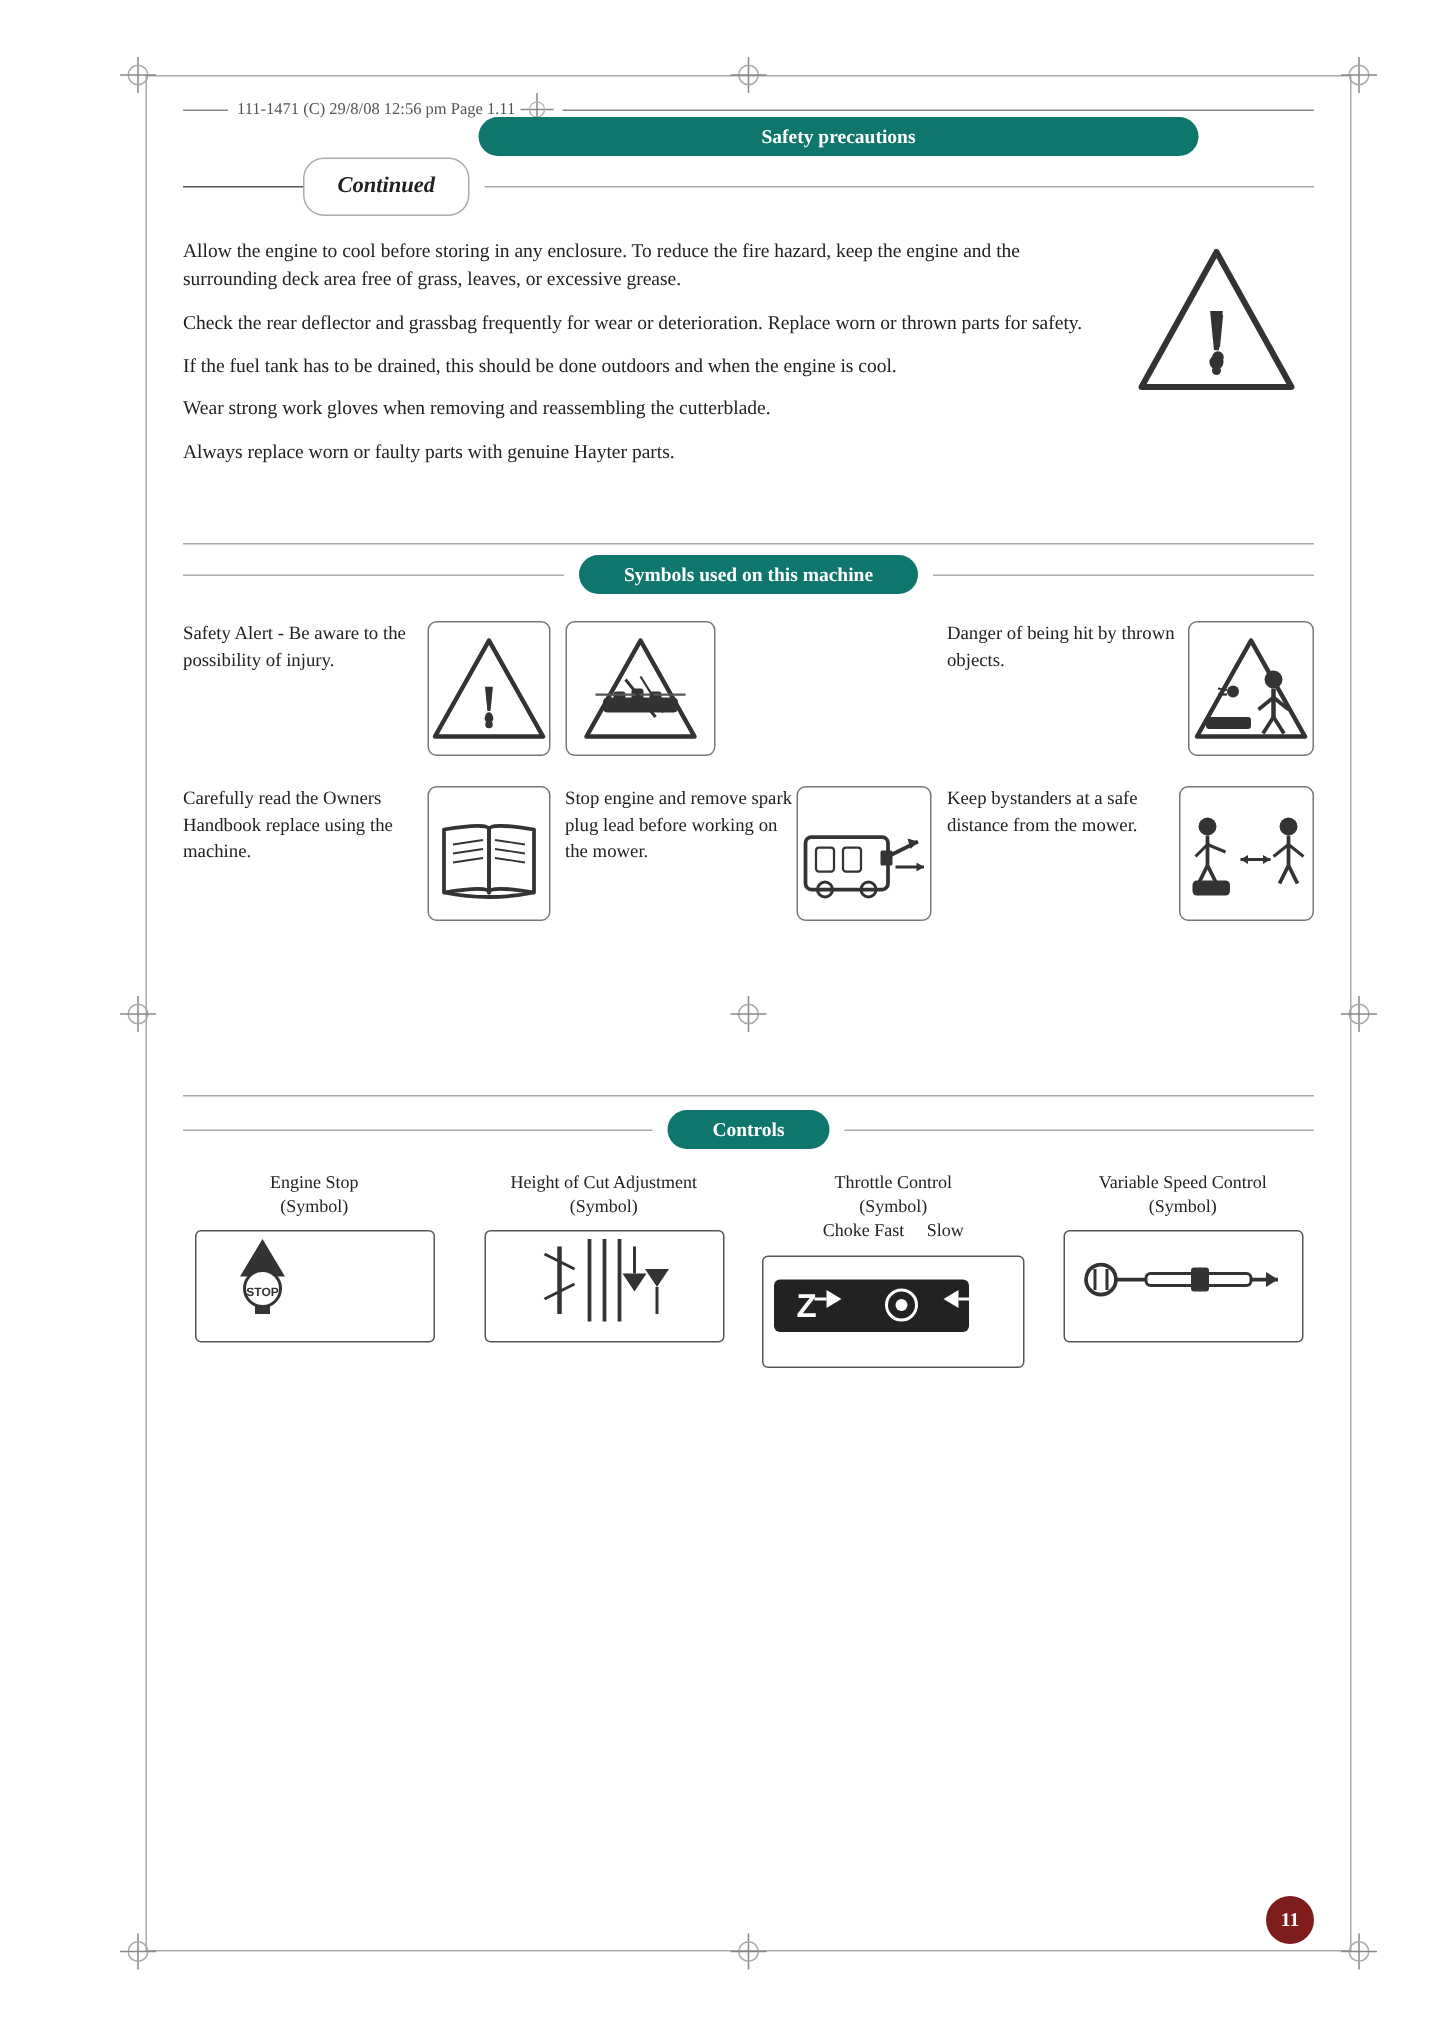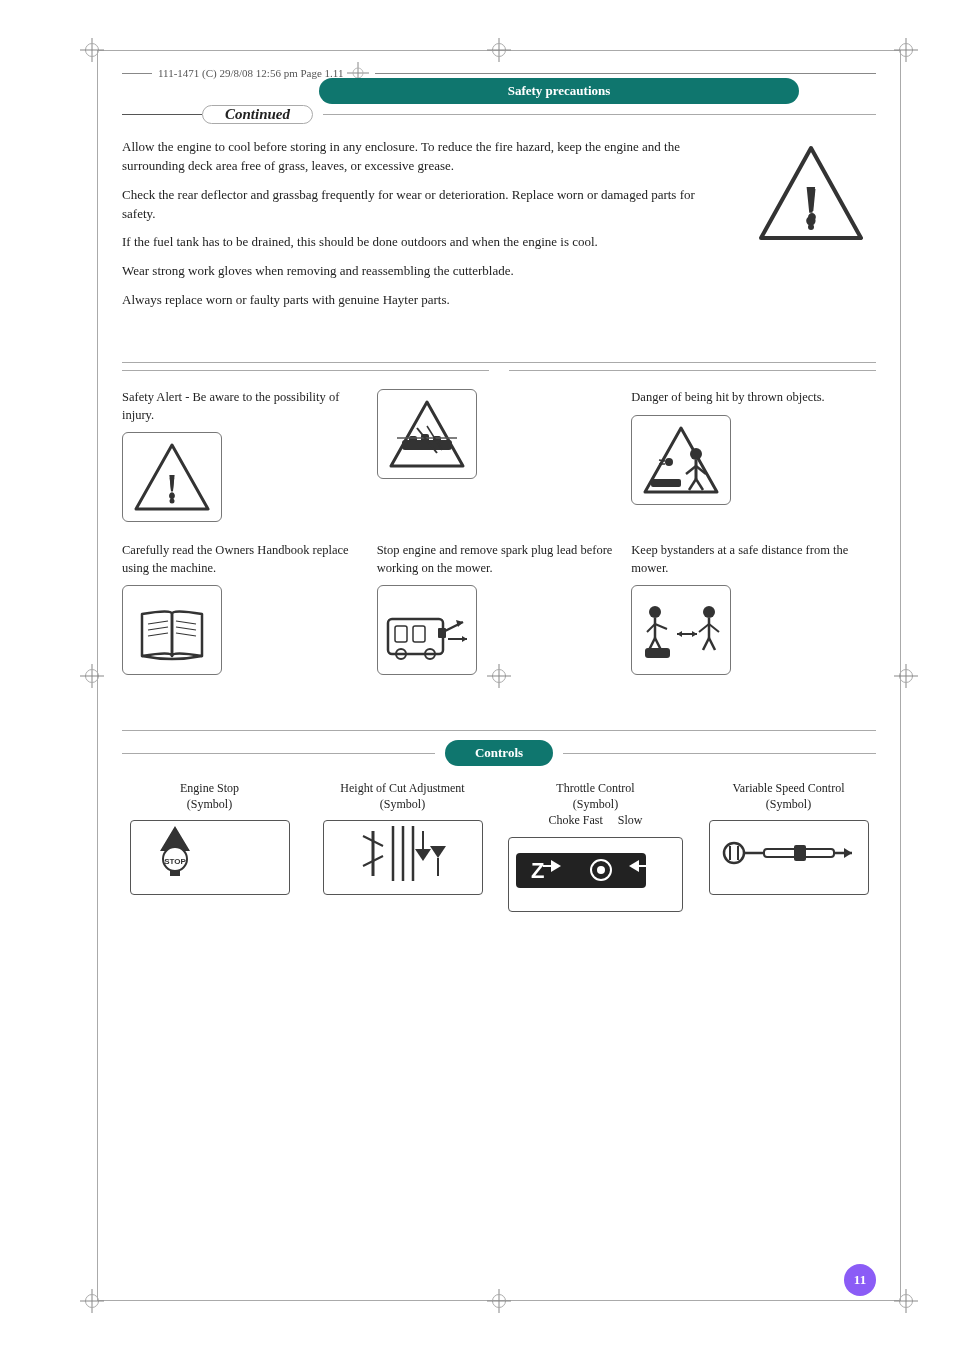--- a/index.html
+++ b/index.html
@@ -78,21 +78,21 @@
 
     .continued-line {
       flex: 0 0 80px;
       height: 1px;
       background: #555;
     }
 
     .continued-box {
       border: 1px solid #aaa;
       border-radius: 14px;
-      padding: 0 22px;
+      padding: 10px 22px;
       font-size: 15px;
       font-weight: bold;
       font-style: italic;
       background: #fff;
       color: #222;
     }
 
     .continued-rest-line {
       flex: 1;
       height: 1px;
@@ -169,21 +169,21 @@
 
     
     .symbol-grid {
       display: grid;
       grid-template-columns: 1fr 1fr 1fr;
       gap: 20px 10px;
     }
 
     .symbol-item {
       display: flex;
-      flex-direction: column;
+      flex-direction: row;
       align-items: flex-start;
     }
 
     .symbol-item p {
       font-size: 12.5px;
       line-height: 1.4;
       margin-bottom: 8px;
     }
 
     .symbol-icon-box {
@@ -253,21 +253,21 @@
       justify-content: center;
       background: #fff;
       overflow: hidden;
     }
 
     
     .page-num-bubble {
       position: absolute;
       bottom: 55px;
       right: 80px;
-      background: #8b5cf6;
+      background: #7f1d1d;
       border-radius: 50%;
       width: 32px;
       height: 32px;
       display: flex;
       align-items: center;
       justify-content: center;
       color: #fff;
       font-size: 13px;
       font-weight: bold;
     }
@@ -397,21 +397,21 @@
   <div class="continued-section">
     <div class="continued-banner-row">
       <div class="continued-line"></div>
       <div class="continued-box">Continued</div>
       <div class="continued-rest-line"></div>
     </div>
 
     <div class="continued-content">
       <div class="continued-text-col">
         <p>Allow the engine to cool before storing in any enclosure. To reduce the fire hazard, keep the engine and the surrounding deck area free of grass, leaves, or excessive grease.</p>
-        <p>Check the rear deflector and grassbag frequently for wear or deterioration. Replace worn or damaged parts for safety.</p>
+        <p>Check the rear deflector and grassbag frequently for wear or deterioration. Replace worn or thrown parts for safety.</p>
         <p>If the fuel tank has to be drained, this should be done outdoors and when the engine is cool.</p>
         <p>Wear strong work gloves when removing and reassembling the cutterblade.</p>
         <p>Always replace worn or faulty parts with genuine Hayter parts.</p>
       </div>
       <div class="continued-icon-col">
 
         <svg class="warning-triangle" viewBox="0 0 110 100" width="110" height="100">
           <polygon points="55,5 105,95 5,95" fill="none" stroke="#333" stroke-width="4" stroke-linejoin="round"></polygon>
           <text x="55" y="82" text-anchor="middle" font-size="58" font-weight="bold" fill="#333">!</text>
           <circle cx="55" cy="84" r="3" fill="#333"></circle>
@@ -419,20 +419,23 @@
         </svg>
       </div>
     </div>
   </div>
 
   <div class="section-divider" style="top:362px;"></div>
 
   <div class="symbols-section">
     <div class="symbols-banner-row">
       <div class="symbols-line-left"></div>
+      <div class="section-banner">
+        <span>Symbols used on this machine</span>
+      </div>
       <div class="symbols-line-right"></div>
     </div>
 
     <div class="symbol-grid">
 
       <div class="symbol-item">
         <p>Safety Alert - Be aware to the possibility of injury.</p>
         <div class="symbol-icon-box">
           <svg width="80" height="72" viewBox="0 0 80 72">
             <polygon points="40,4 76,68 4,68" fill="none" stroke="#333" stroke-width="3" stroke-linejoin="round"></polygon>

